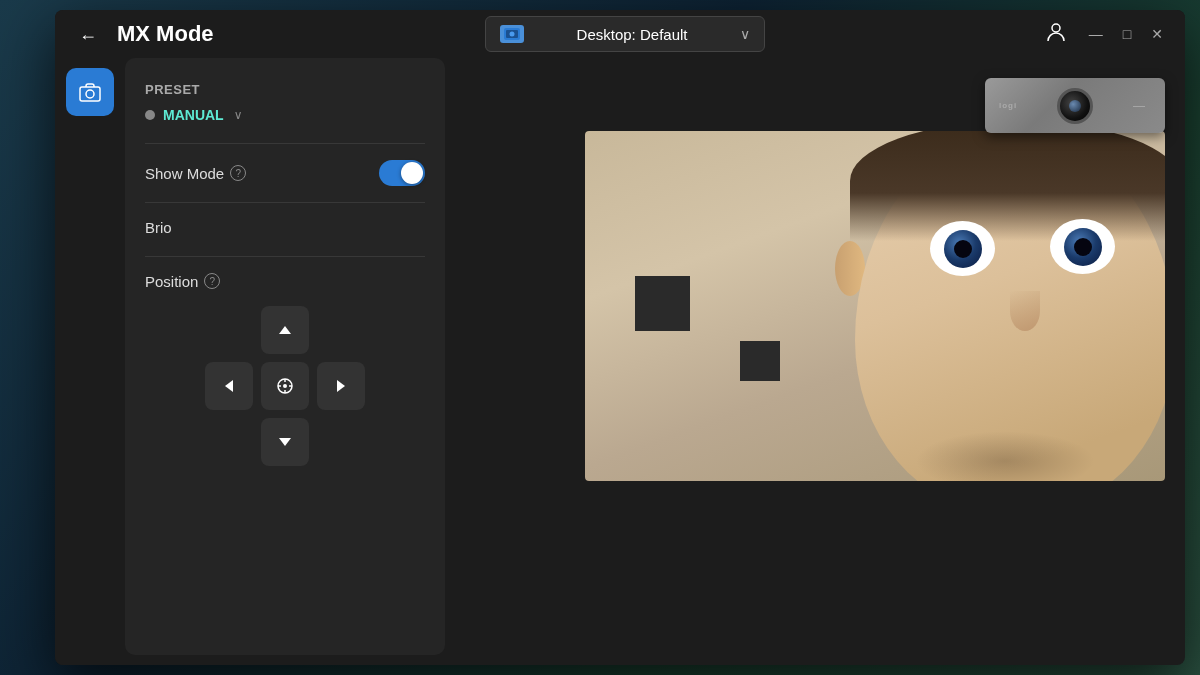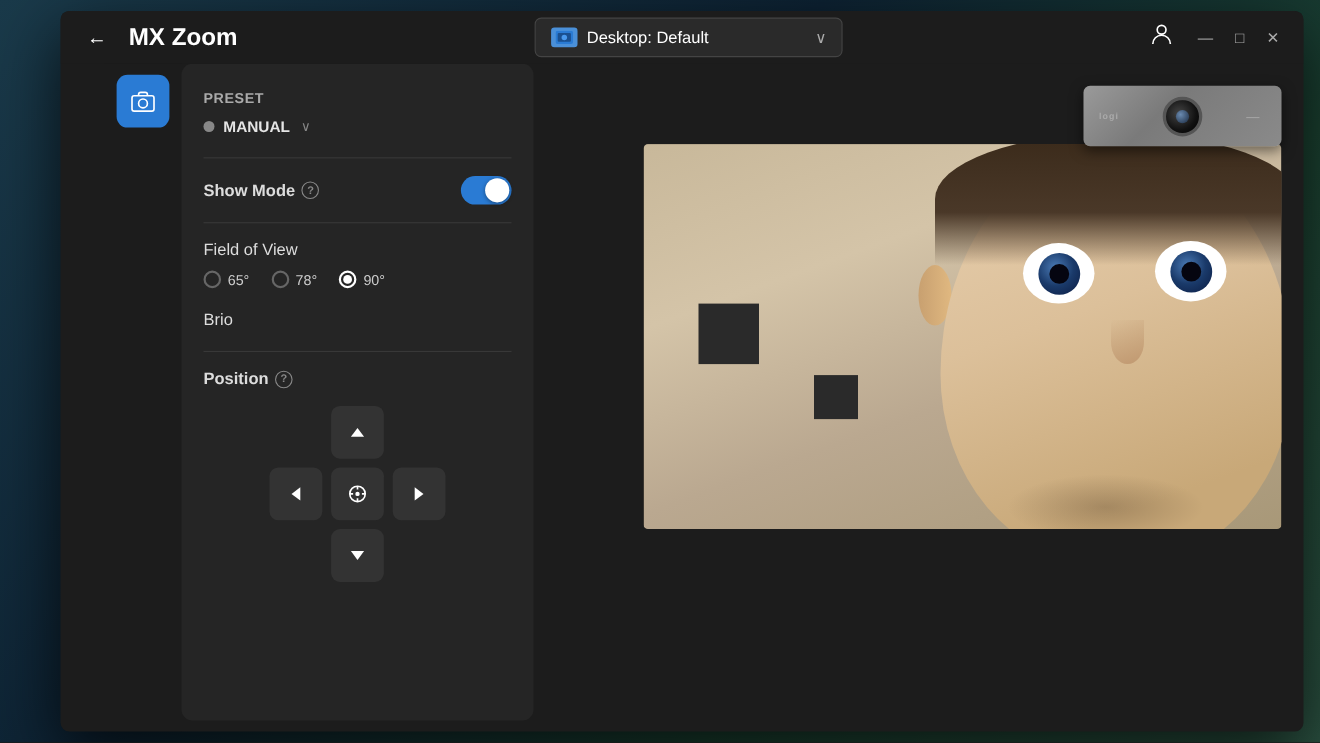--- a/index.html
+++ b/index.html
@@ -67,20 +67,21 @@
     .app-title {
       font-size: 22px;
       font-weight: 700;
       color: #fff;
     }
 
     .title-center {
       display: flex;
       align-items: center;
       gap: 8px;
+      text-align: center;
     }
 
     .profile-selector {
       display: flex;
       align-items: center;
       gap: 8px;
       background: #2a2a2a;
       border: 1px solid #444;
       border-radius: 6px;
       padding: 8px 14px;
@@ -132,21 +133,20 @@
       cursor: pointer;
       font-size: 20px;
       padding: 4px 8px;
     }
 
     
     .main-content {
       display: flex;
       flex: 1;
       overflow: hidden;
-      margin-left: 40px;
     }
 
     
     .icon-sidebar {
       width: 70px;
       background: #1c1c1c;
       display: flex;
       flex-direction: column;
       align-items: center;
       padding-top: 10px;
@@ -198,21 +198,21 @@
     .preset-dot {
       width: 10px;
       height: 10px;
       border-radius: 50%;
       background: #888;
     }
 
     .preset-label {
       font-size: 14px;
       font-weight: 600;
-      color: #e5e5e5;
+      color: #5eead4;
     }
 
     .preset-chevron {
       font-size: 12px;
       color: #888;
       margin-left: 2px;
     }
 
     .divider {
       height: 1px;
@@ -222,21 +222,21 @@
 
     .setting-row {
       display: flex;
       align-items: center;
       justify-content: space-between;
       margin-bottom: 16px;
     }
 
     .setting-label {
       font-size: 15px;
-      font-weight: 700;
+      font-weight: 400;
       color: #ddd;
       display: flex;
       align-items: center;
       gap: 6px;
     }
 
     .help-icon {
       width: 16px;
       height: 16px;
       border-radius: 50%;
@@ -373,25 +373,25 @@
       white-space: nowrap;
     }
 
     
     .position-section {
       margin-top: 16px;
     }
 
     .position-title {
       font-size: 15px;
-      font-weight: 700;
+      font-weight: 400;
       color: #ddd;
       margin-bottom: 16px;
       display: flex;
-      align-items: center;
+      align-items: flex-start;
       gap: 6px;
     }
 
     .direction-pad {
       display: grid;
       grid-template-columns: 48px 48px 48px;
       grid-template-rows: 48px 48px 48px;
       gap: 8px;
       width: fit-content;
       margin: 0 auto;
@@ -631,21 +631,21 @@
 </head>
 <body>
 
 <div class="desktop-bg"></div>
 
 <div class="app-window">
 
   <div class="title-bar">
     <div class="title-left">
       <button class="back-btn">←</button>
-      <span class="app-title">MX Zoom</span>
+      <span class="app-title">MX Mode</span>
     </div>
 
     <div class="title-center">
       <div class="profile-selector">
         <div class="profile-icon">
           <svg width="16" height="12" viewBox="0 0 16 12" fill="none">
             <rect x="0" y="0" width="16" height="12" rx="2" fill="#2a7bd4"></rect>
             <rect x="2" y="2" width="12" height="8" rx="1" fill="#1a5090"></rect>
             <circle cx="8" cy="6" r="2.5" fill="#4a9aee"></circle>
           </svg>
@@ -696,37 +696,20 @@
           <span>Show Mode</span>
           <div class="help-icon">?</div>
         </div>
         <button class="toggle">
           <div class="toggle-knob"></div>
         </button>
       </div>
 
       <div class="divider"></div>
 
-      <div class="fov-section">
-        <div class="fov-title">Field of View</div>
-        <div class="radio-group">
-          <div class="radio-option">
-            <div class="radio-circle"></div>
-            <span class="radio-label">65°</span>
-          </div>
-          <div class="radio-option">
-            <div class="radio-circle"></div>
-            <span class="radio-label">78°</span>
-          </div>
-          <div class="radio-option">
-            <div class="radio-circle selected"></div>
-            <span class="radio-label">90°</span>
-          </div>
-        </div>
-      </div>
 
       <div class="zoom-section">
         <div class="zoom-title">Brio</div>
       </div>
 
       <div class="divider"></div>
 
       <div class="position-section">
         <div class="position-title">
           <span>Position</span>

